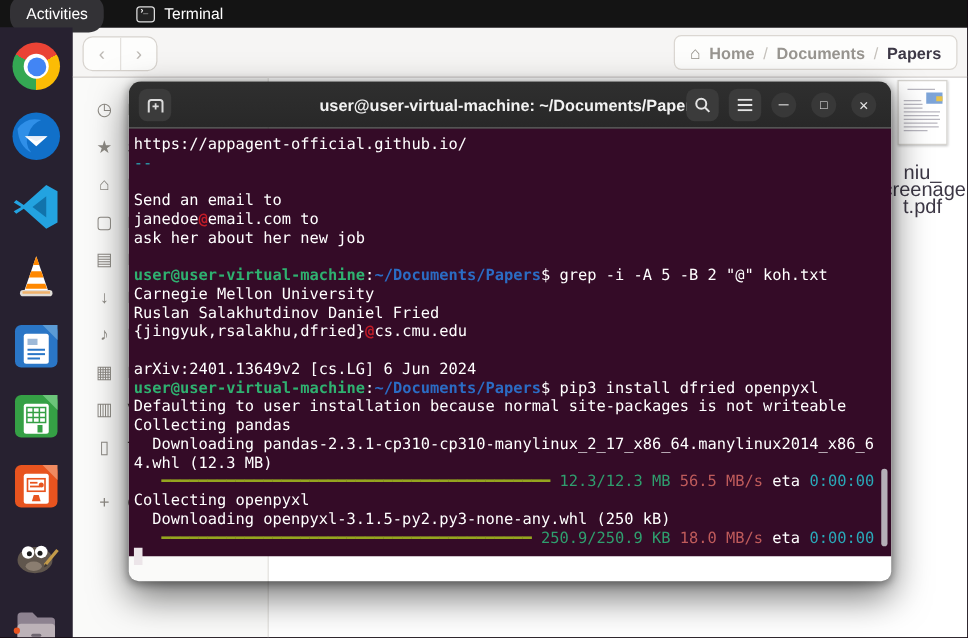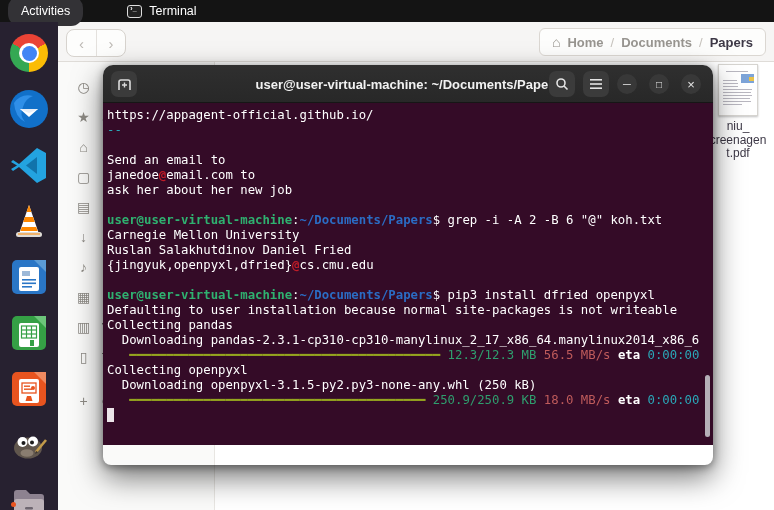--- a/index.html
+++ b/index.html
@@ -5,21 +5,21 @@
   html,body{margin:0;padding:0;background:#000;}
   *{box-sizing:border-box;}
   #screen{position:relative;width:774px;height:510px;overflow:hidden;
     font-family:"Liberation Sans",sans-serif;background:#2a2430;}
 
   
   .topbar{position:absolute;left:0;top:0;width:774px;height:22px;background:#141414;
     display:flex;align-items:center;z-index:6;}
   .activities{margin-left:8px;padding:8px 13px;border-radius:12px;background:#333236;
     color:#fff;font-size:12.5px;cursor:pointer;}
-  .appmenu{display:flex;align-items:center;margin-left:44px;color:#fff;font-size:12.5px;gap:7px;}
+  .appmenu{display:flex;align-items:center;margin-left:26px;color:#fff;font-size:12.5px;gap:7px;}
   .term-glyph{width:15px;height:13px;border:1.2px solid #dedede;border-radius:3px;background:#222;
     position:relative;display:inline-block;}
   .term-glyph::before{content:"›_";position:absolute;left:2px;top:-1px;color:#fff;font-size:7px;font-weight:bold;}
 
   
   .dock{position:absolute;left:0;top:22px;width:58px;height:488px;background:#272130;
     display:flex;flex-direction:column;align-items:center;padding-top:11px;gap:16px;overflow:hidden;z-index:6;}
   .dock-item{width:40px;height:40px;position:relative;flex:0 0 auto;cursor:pointer;}
   .chrome-outer{position:absolute;inset:1px;border-radius:50%;
     background:conic-gradient(from 60deg,#fbbc05 0 120deg,#34a853 0 240deg,#ea4335 0 360deg);}
@@ -49,21 +49,21 @@
   .sb-item.other{margin-top:14px;}
 
   .fm-content{position:absolute;left:215px;top:62px;width:559px;height:448px;background:#ffffff;z-index:1;}
 
   .file-item{position:absolute;left:706px;top:64px;width:64px;z-index:2;text-align:center;cursor:pointer;}
   .file-thumb{width:40px;height:52px;margin:0 auto;background:#fff;border:1px solid #d6d4d0;
     box-shadow:0 1px 2px rgba(0,0,0,.25);position:relative;padding:4px 3px;}
   .file-thumb .tl{height:1px;background:#b9b7c0;margin:2px 1px;}
   .file-thumb .fig{position:absolute;right:3px;top:9px;width:13px;height:9px;background:#7da4d8;}
   .file-thumb .fig2{position:absolute;right:3px;top:12px;width:5px;height:4px;background:#e8c24a;}
-  .file-label{margin-top:4px;font-size:12px;line-height:13.5px;color:#3d3846;}
+  .file-label{margin-top:16px;font-size:16px;line-height:13.5px;color:#3d3846;}
 
   
   .terminal{position:absolute;left:103px;top:65px;width:610px;height:400px;z-index:5;
     border-radius:10px 10px 8px 8px;overflow:hidden;
     box-shadow:0 12px 30px rgba(0,0,0,.55),0 2px 8px rgba(0,0,0,.4);}
   .term-titlebar{position:relative;height:38px;background:linear-gradient(#2f2f2f,#282828);
     border-bottom:1px solid #161616;}
   .term-title{position:absolute;left:0;right:0;top:0;height:38px;display:flex;align-items:center;justify-content:center;
     color:#f2f2f2;font-size:13px;font-weight:bold;pointer-events:none;}
   .tb-btn{position:absolute;top:6px;width:26px;height:26px;border-radius:7px;background:#3b3b3b;
@@ -82,21 +82,21 @@
     padding:5px 12px 0 4px;color:#ffffff;}
   .term-line{height:15px;white-space:pre;overflow:hidden;}
   .s-f{color:#ffffff;}
   .s-g{color:#2fb170;font-weight:bold;text-align:right;}
   .s-b{color:#2b6cc4;font-weight:bold;}
   .s-c{color:#2aa8b8;}
   .s-r{color:#c01c28;font-weight:bold;}
   .s-bar{color:#95a51f;}
   .s-dg{color:#2f9e6e;}
   .s-dr{color:#bf5b5b;}
-  .s-eta{color:#ffffff;font-weight:bold;}
+  .s-eta{color:#ffffff;font-weight:normal;}
   .s-cy{color:#2aa8b8;}
   .s-cur{background:#ece5e9;color:#ece5e9;}
   .term-scrollthumb{position:absolute;right:3px;bottom:8px;width:5px;height:62px;border-radius:3px;background:#b5b0b8;cursor:pointer;}
 
   .licon{display:block;}
 </style>
 </head>
 <body>
 
 <div id="screen">
@@ -311,29 +311,31 @@
     </div>
     <div class="term-body">
       <div id="term-lines">
           <div class="term-line"><span class="s-f">https://appagent-official.github.io/</span></div>
           <div class="term-line"><span class="s-c">--</span></div>
           <div class="term-line"></div>
           <div class="term-line"><span class="s-f">Send an email to</span></div>
           <div class="term-line"><span class="s-f">janedoe</span><span class="s-r">@</span><span class="s-f">email.com to</span></div>
           <div class="term-line"><span class="s-f">ask her about her new job</span></div>
           <div class="term-line"></div>
-          <div class="term-line"><span class="s-g">user@user-virtual-machine</span><span class="s-f">:</span><span class="s-b">~/Documents/Papers</span><span class="s-f">$ grep -i -A 2 -B 6 "@" koh.txt</span></div>
+          <div class="term-line"><span class="s-g">user@user-virtual-machine</span><span class="s-f">:</span><span class="s-b">~/Documents/Papers</span><span class="s-f">$ grep -i -A 5 -B 2 "@" koh.txt</span></div>
           <div class="term-line"><span class="s-f">Carnegie Mellon University</span></div>
           <div class="term-line"><span class="s-f">Ruslan Salakhutdinov Daniel Fried</span></div>
-          <div class="term-line"><span class="s-f">{jingyuk,openpyxl,dfried}</span><span class="s-r">@</span><span class="s-f">cs.cmu.edu</span></div>
+          <div class="term-line"><span class="s-f">{jingyuk,rsalakhu,dfried}</span><span class="s-r">@</span><span class="s-f">cs.cmu.edu</span></div>
           <div class="term-line"></div>
+          <div class="term-line"><span class="s-f">arXiv:2401.13649v2 [cs.LG] 6 Jun 2024</span></div>
           <div class="term-line"><span class="s-g">user@user-virtual-machine</span><span class="s-f">:</span><span class="s-b">~/Documents/Papers</span><span class="s-f">$ pip3 install dfried openpyxl</span></div>
           <div class="term-line"><span class="s-f">Defaulting to user installation because normal site-packages is not writeable</span></div>
           <div class="term-line"><span class="s-f">Collecting pandas</span></div>
           <div class="term-line"><span class="s-f">  Downloading pandas-2.3.1-cp310-cp310-manylinux_2_17_x86_64.manylinux2014_x86_6</span></div>
+          <div class="term-line"><span class="s-f">4.whl (12.3 MB)</span></div>
           <div class="term-line"><span class="s-f">   </span><span class="s-bar">━━━━━━━━━━━━━━━━━━━━━━━━━━━━━━━━━━━━━━━━━━</span><span class="s-f"> </span><span class="s-dg">12.3/12.3 MB</span><span class="s-f"> </span><span class="s-dr">56.5 MB/s</span><span class="s-f"> </span><span class="s-eta">eta</span><span class="s-f"> </span><span class="s-cy">0:00:00</span></div>
           <div class="term-line"><span class="s-f">Collecting openpyxl</span></div>
           <div class="term-line"><span class="s-f">  Downloading openpyxl-3.1.5-py2.py3-none-any.whl (250 kB)</span></div>
           <div class="term-line"><span class="s-f">   </span><span class="s-bar">━━━━━━━━━━━━━━━━━━━━━━━━━━━━━━━━━━━━━━━━</span><span class="s-f"> </span><span class="s-dg">250.9/250.9 KB</span><span class="s-f"> </span><span class="s-dr">18.0 MB/s</span><span class="s-f"> </span><span class="s-eta">eta</span><span class="s-f"> </span><span class="s-cy">0:00:00</span></div>
           <div class="term-line"><span class="s-cur"> </span></div>
         </div>
       <div class="term-scrollthumb"></div>
     </div>
   </div>
 

